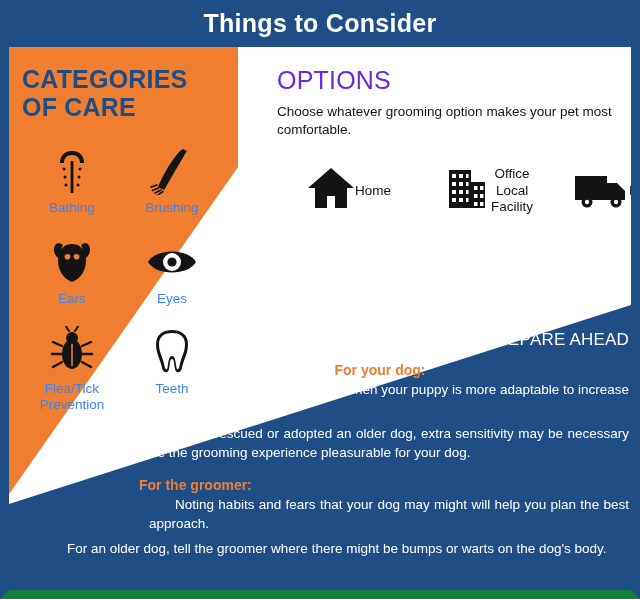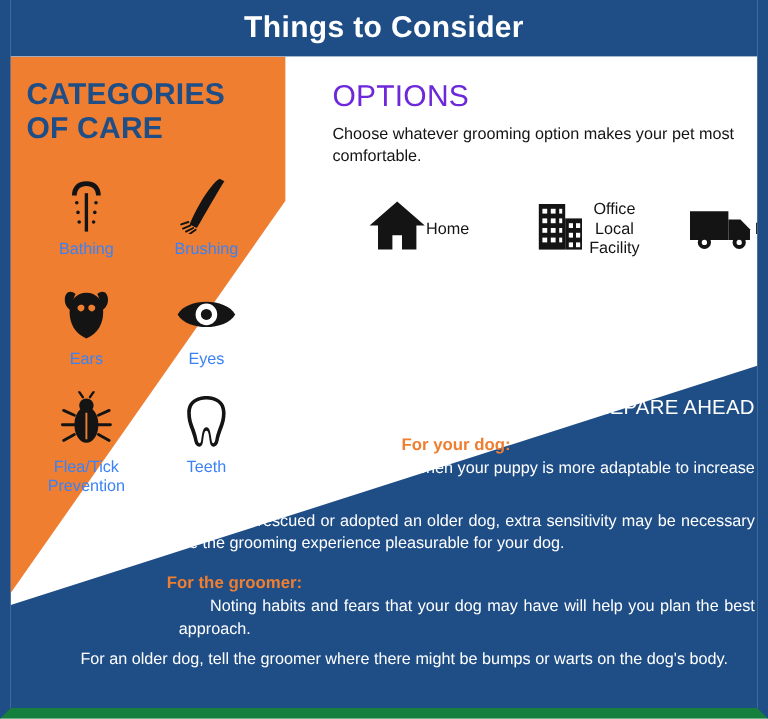--- a/index.html
+++ b/index.html
@@ -374,17 +374,17 @@
   </div>
 
   <div class="prepare">
     <div class="prep-title">PREPARE AHEAD</div>
 
     <div class="prep-sub left">For your dog:</div>
     <div class="prep-para p1">Start young if possible, when your puppy is more adaptable to increase comfort level.</div>
     <div class="prep-para p2">If you have rescued or adopted an older dog, extra sensitivity may be necessary to make the grooming experience pleasurable for your dog.</div>
 
     <div class="prep-sub left2">For the groomer:</div>
-    <div class="prep-para p3">Noting habits and fears that your dog may have will help you plan the best approach.</div>
+    <div class="prep-para p3">Noting habits and fears that your dog may might will help you plan the best approach.</div>
     <div class="prep-para p4">For an older dog, tell the groomer where there might be bumps or warts on the dog's body.</div>
   </div>
 
 </div>
 
 </body></html>

